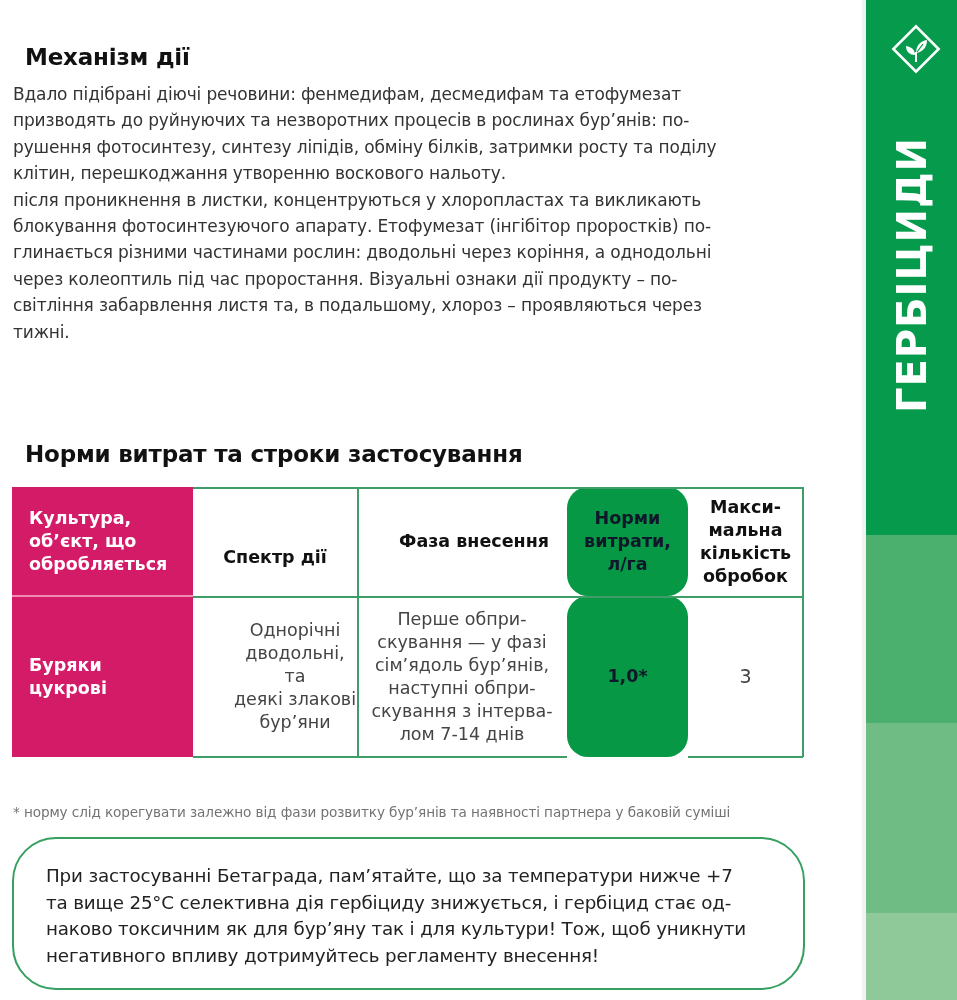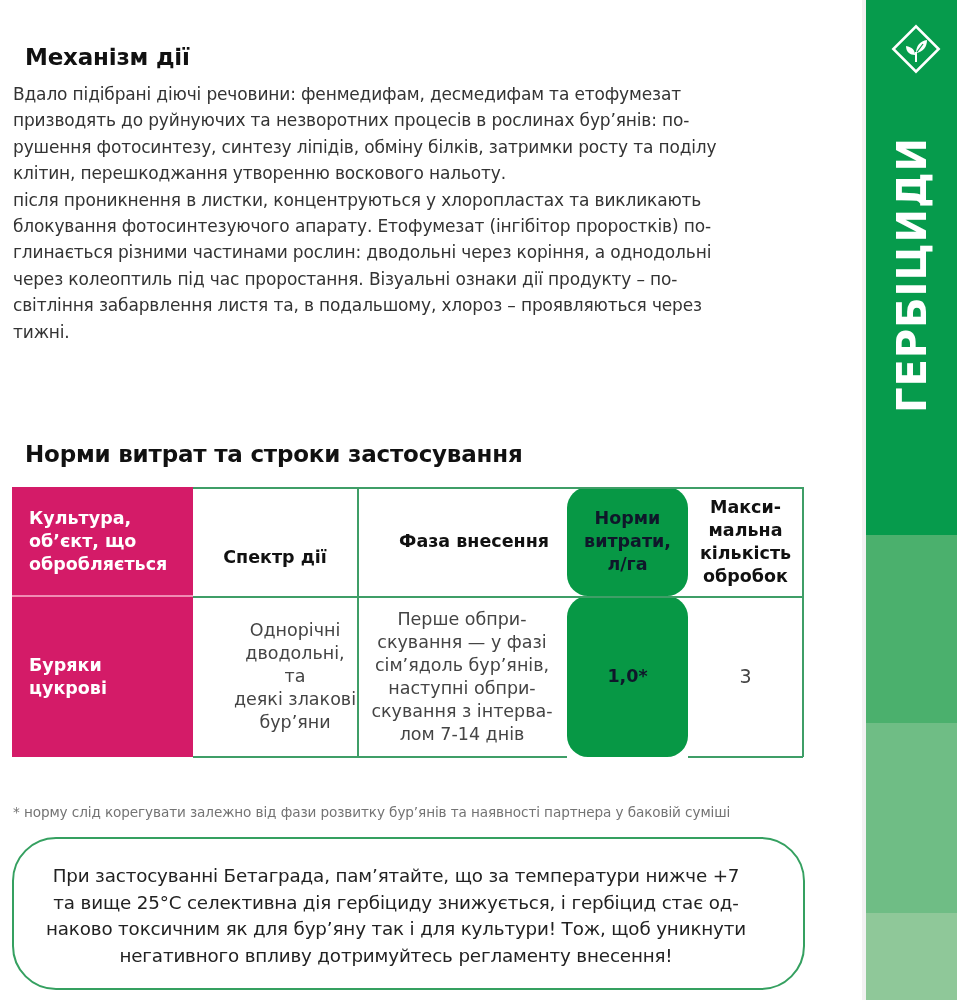--- a/index.html
+++ b/index.html
@@ -46,21 +46,21 @@
 
   .notice {
     position: absolute; left: 12px; top: 837px;
     width: 793px; height: 153px; box-sizing: border-box;
     border: 2px solid #35a060; border-radius: 44px;
   }
   .notice-text {
     position: absolute; left: 32px; top: 24px;
     font-size: 18.3px; line-height: 26.5px; color: #222; letter-spacing: -0.15px;
   }
-  .notice-text .ln { display: block; white-space: nowrap; text-align: center; }
+  .notice-text .ln { display: block; white-space: nowrap; }
 
   
   .sidebar { position: absolute; left: 862px; top: 0; width: 95px; height: 1000px; background: #f2f2f2; }
   .stripe { position: absolute; left: 4px; width: 91px; }
   .s1 { top: 0; height: 535px; background: #069b4c; }
   .s2 { top: 535px; height: 188px; background: #4bb06d; }
   .s3 { top: 723px; height: 190px; background: #6fbd85; }
   .s4 { top: 913px; height: 87px; background: #8fc899; }
   .side-label {
     position: absolute; left: 912px; top: 275px;

